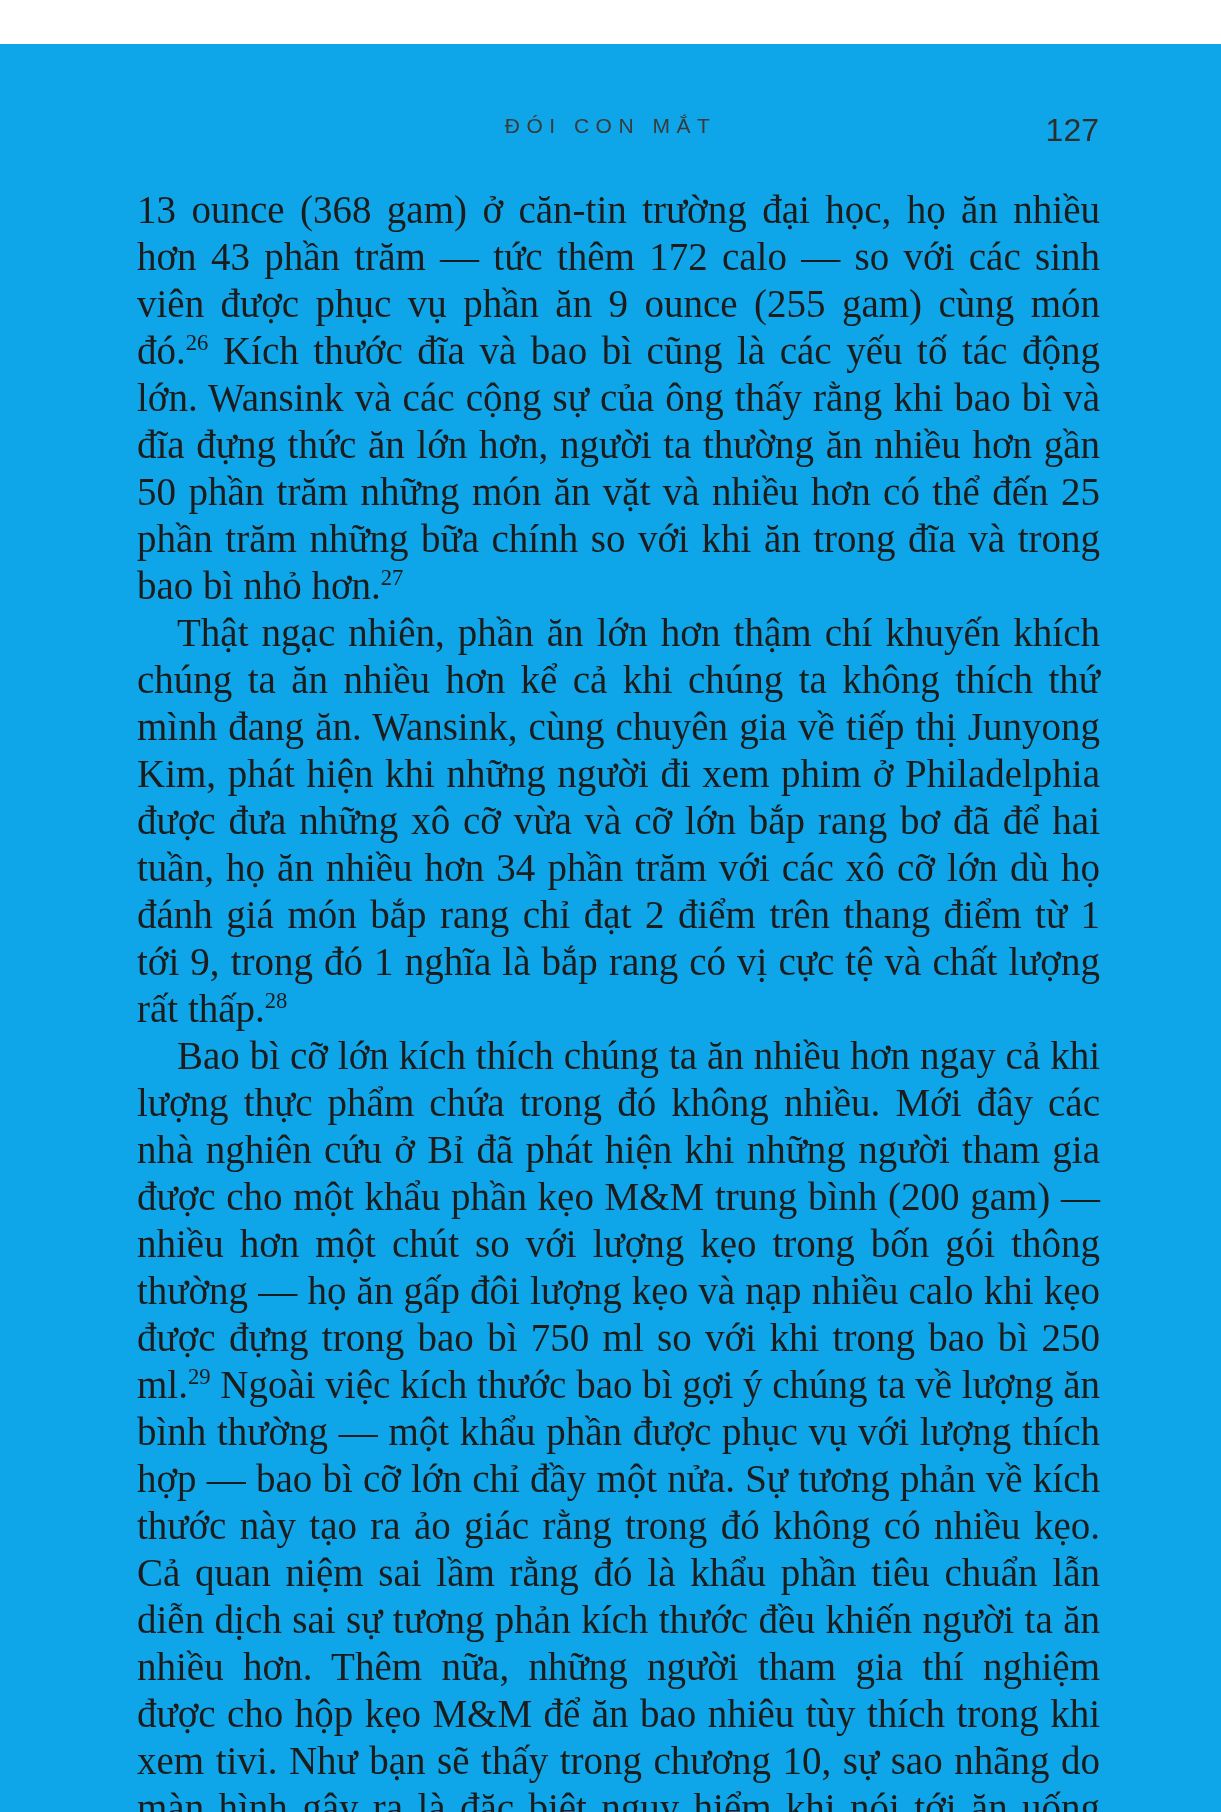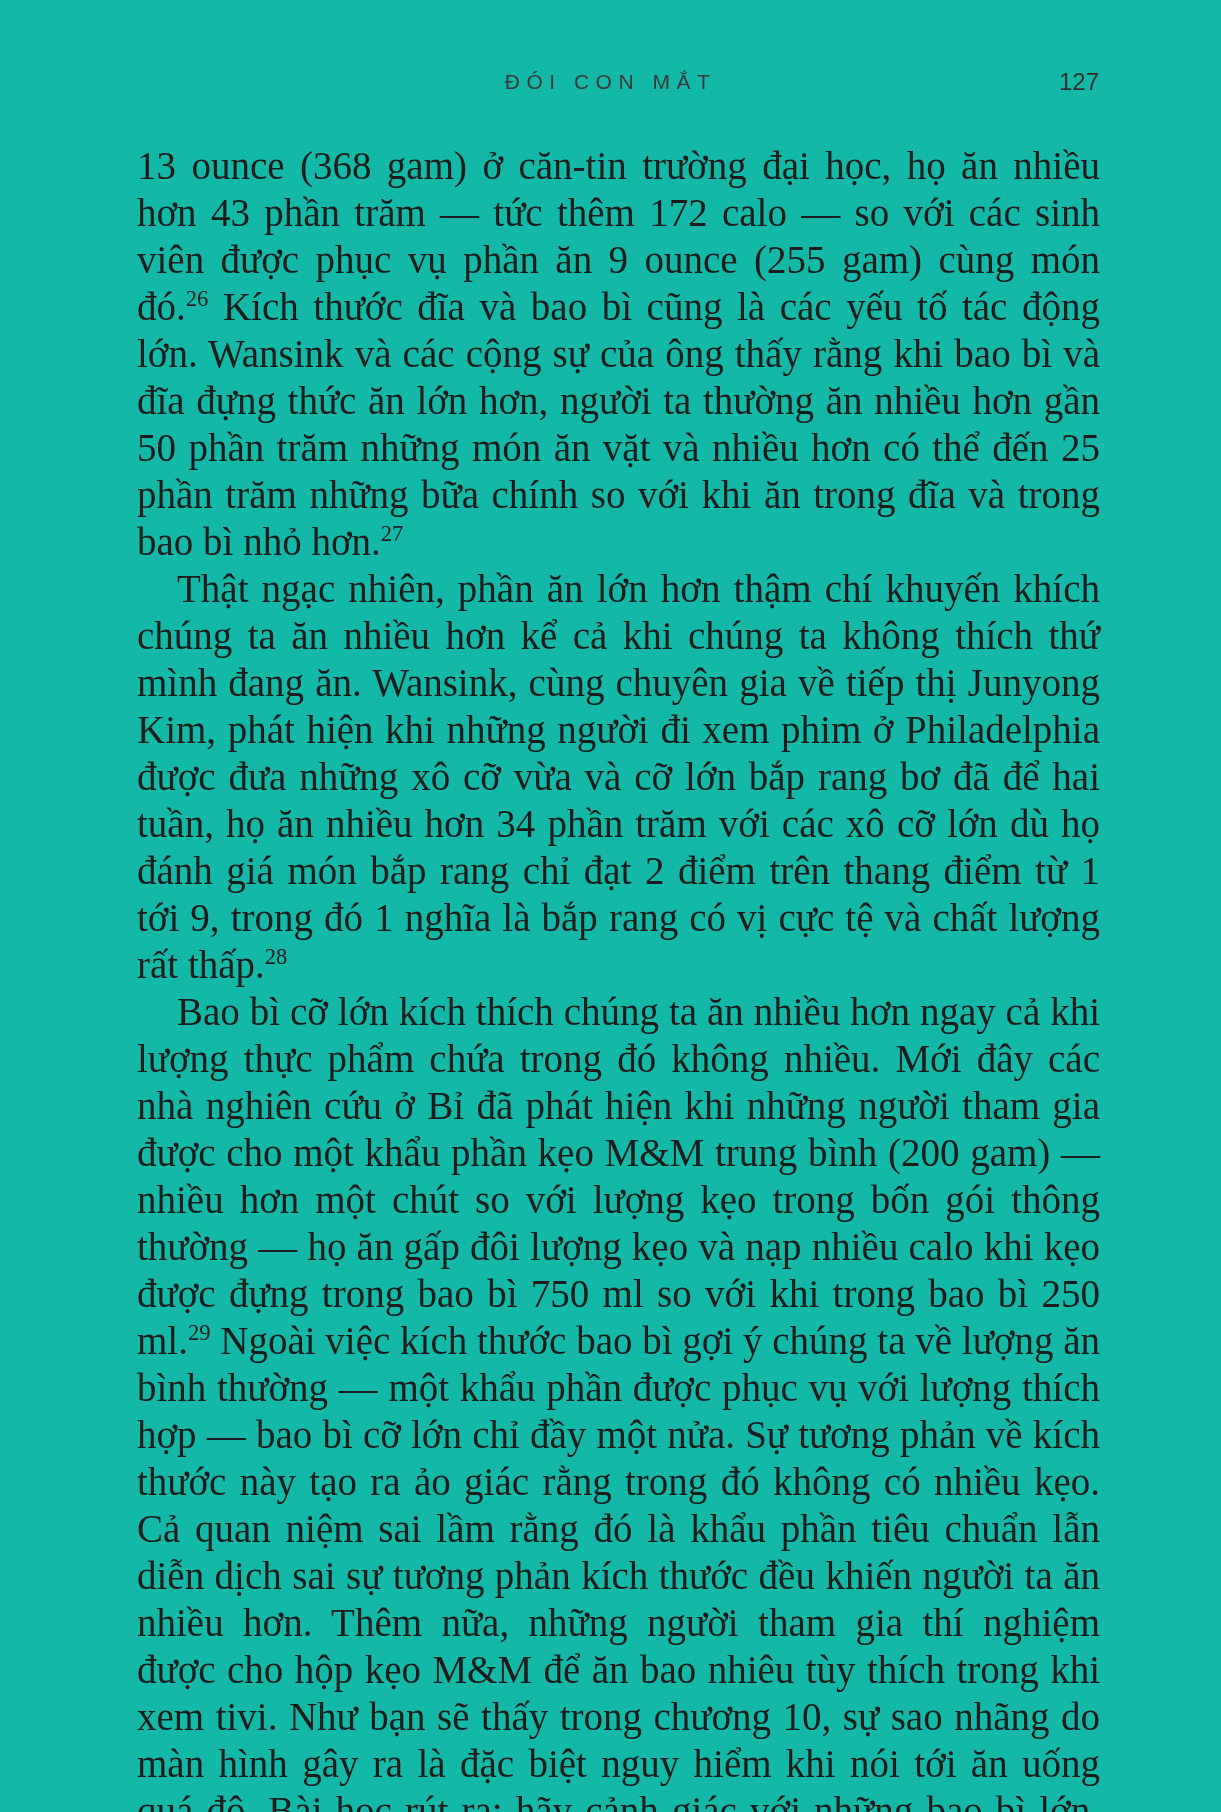--- a/index.html
+++ b/index.html
@@ -10,21 +10,22 @@
     width: 1221px;
     height: 1812px;
     background: #ffffff;
     position: relative;
     overflow: hidden;
     font-family: "Liberation Serif", serif;
   }
   .page {
     position: absolute;
     inset: 0;
-    background: #14b8a6;
+    background: #0ea5e9;
+    margin-top: 44px;
   }
   .running-header {
     position: absolute;
     top: 70px;
     left: 0;
     width: 100%;
     height: 36px;
   }
   .running-header .title {
     position: absolute;
@@ -36,21 +37,21 @@
     font-weight: 400;
     letter-spacing: 6.5px;
     color: #3a3a3a;
     text-transform: uppercase;
   }
   .running-header .page-number {
     position: absolute;
     top: -2px;
     right: 122px;
     font-family: "Liberation Sans", sans-serif;
-    font-size: 24px;
+    font-size: 32px;
     font-weight: 400;
     color: #2e2e2e;
   }
   .page-body {
     position: absolute;
     top: 142px;
     left: 137px;
     width: 963px;
     font-size: 39px;
     line-height: 47px;

